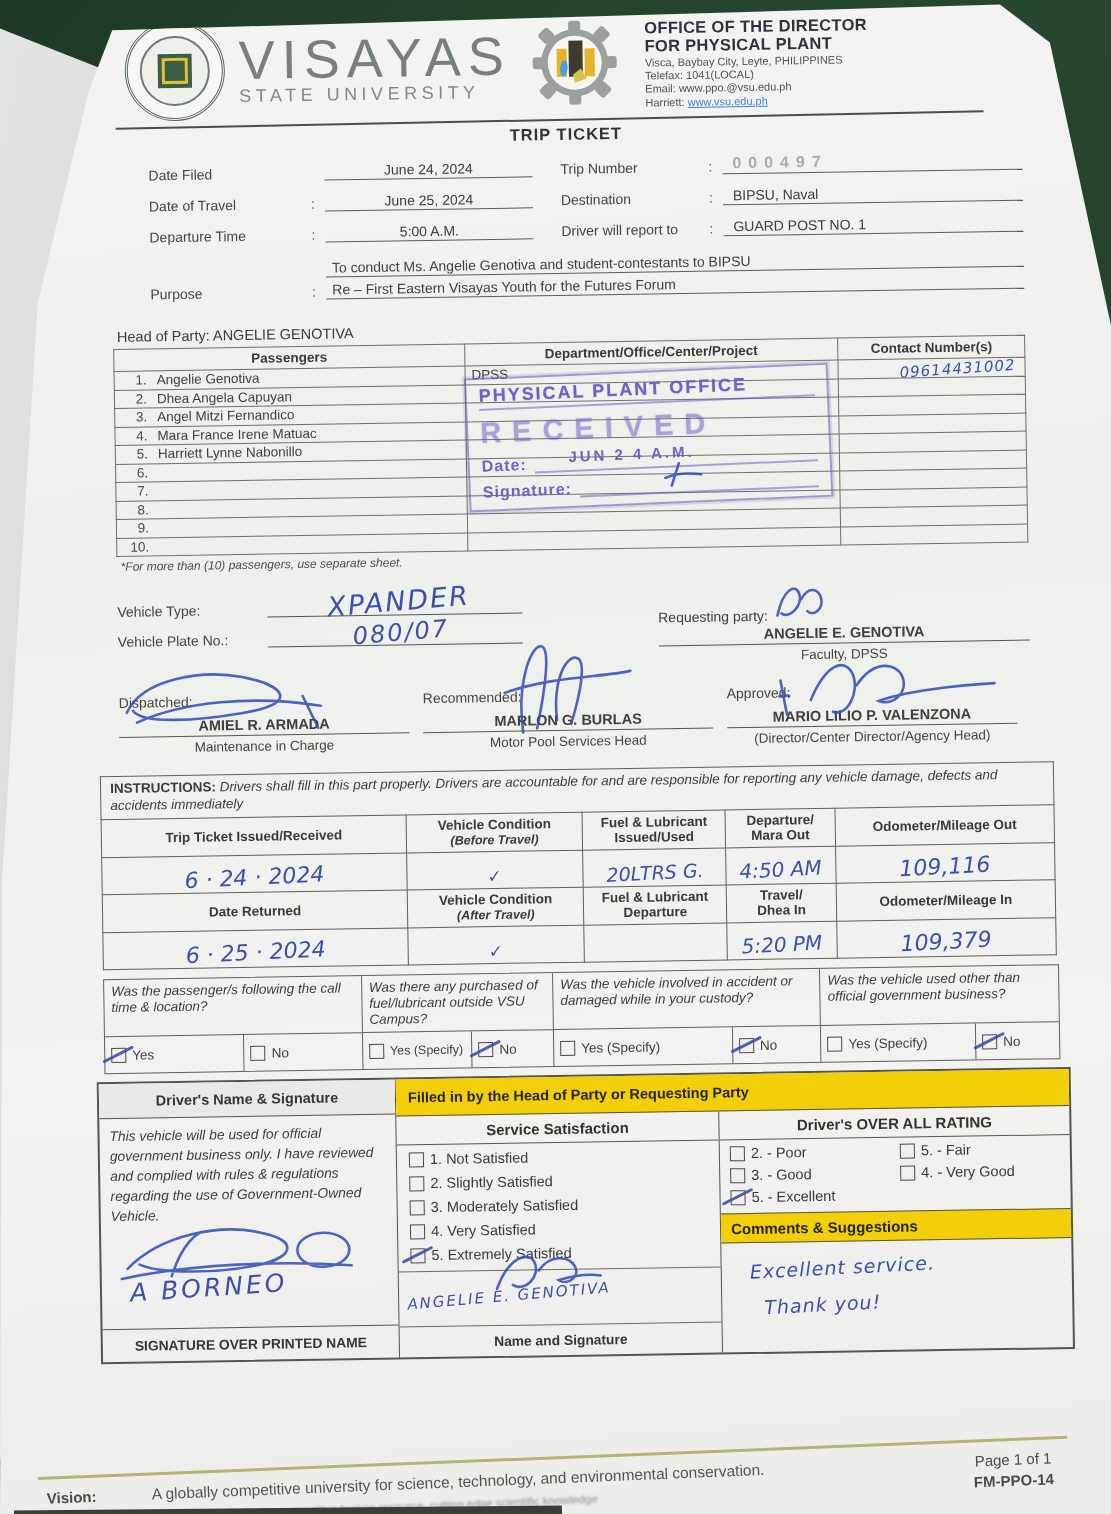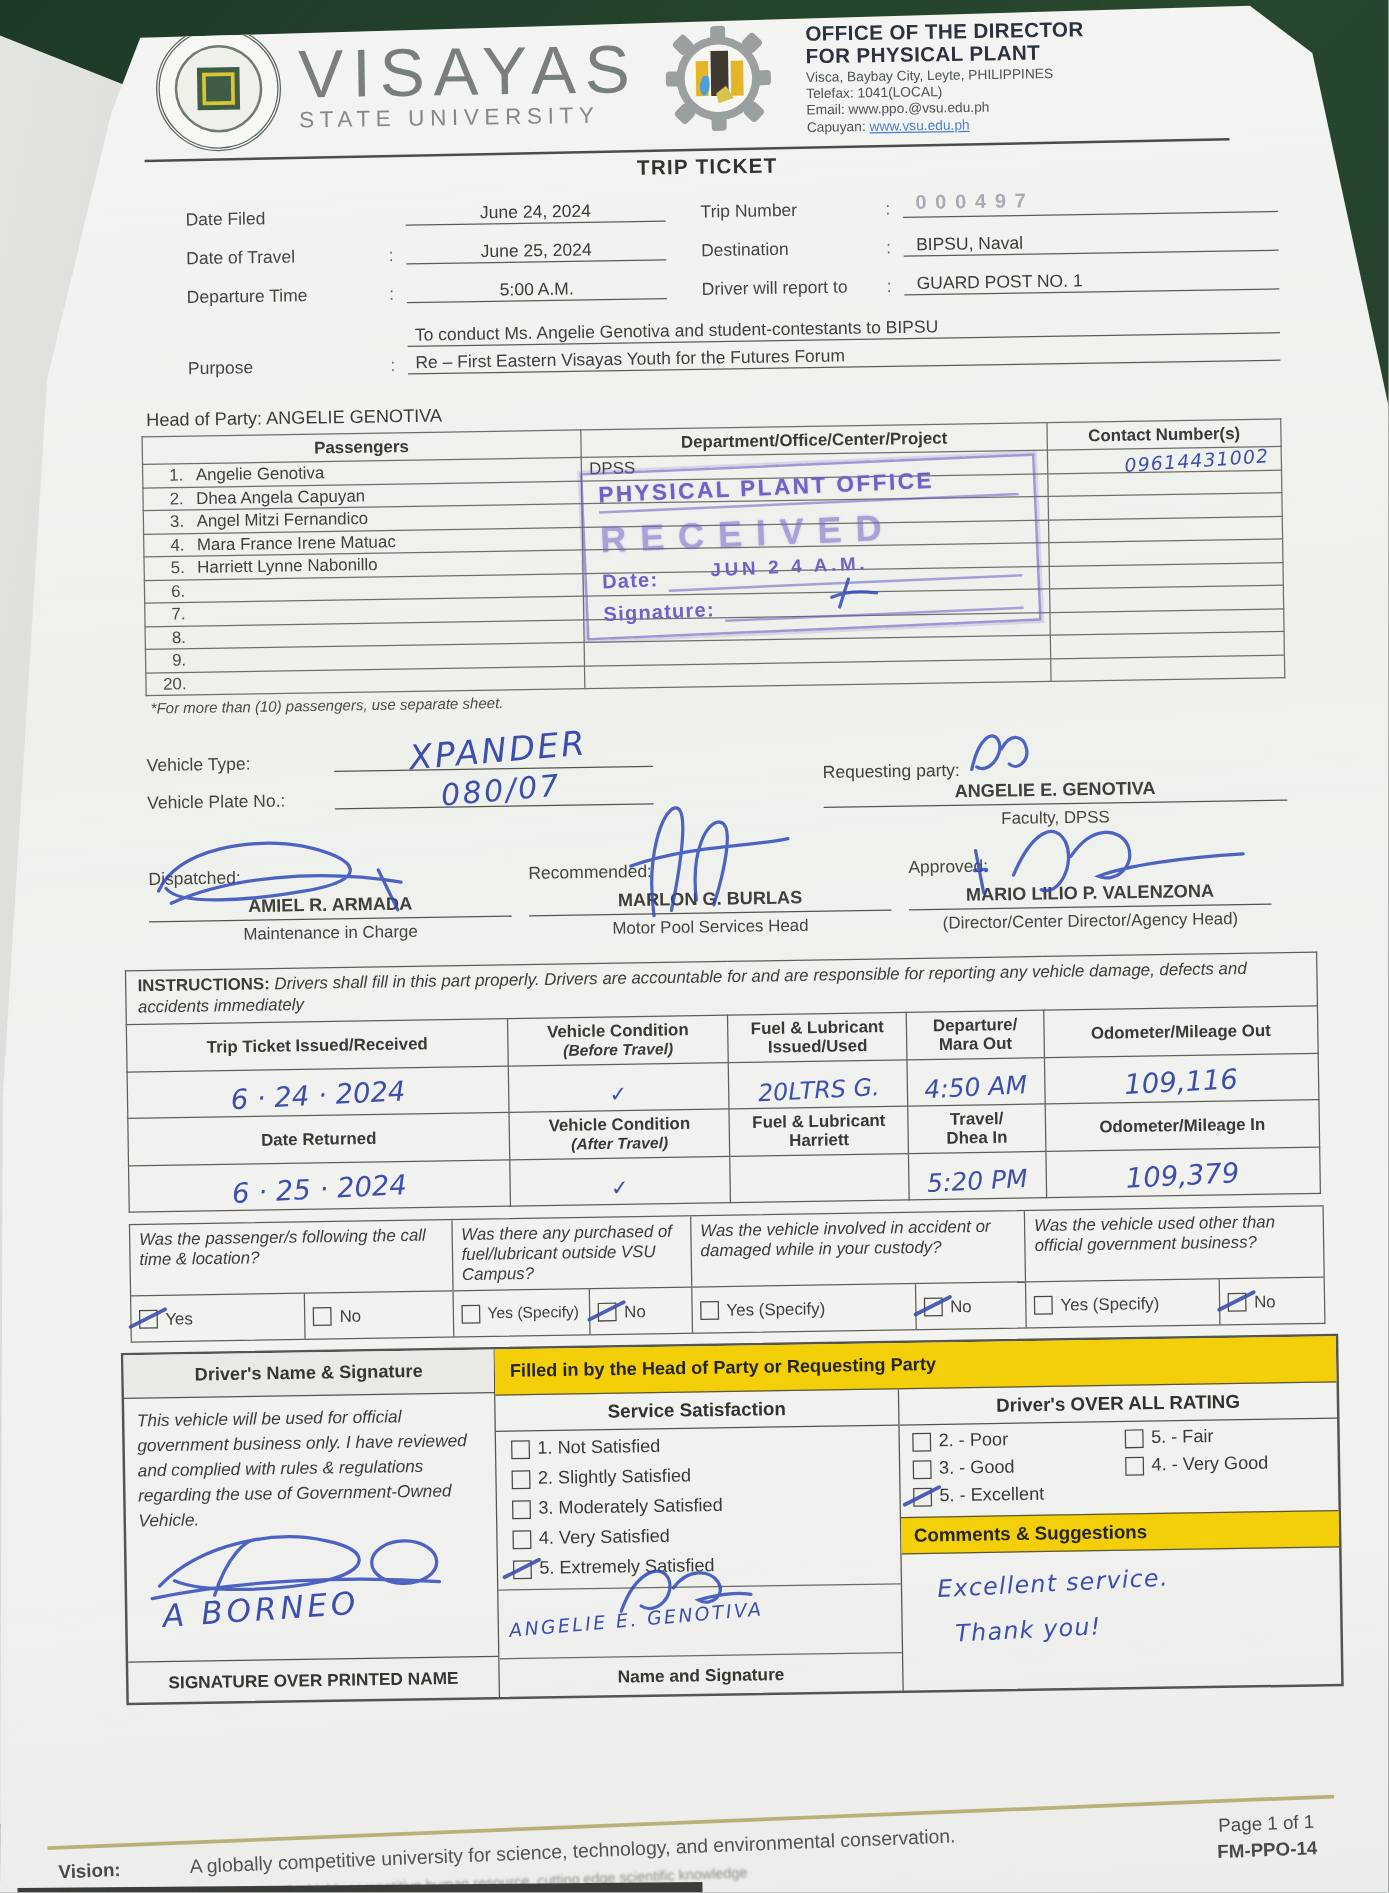--- a/index.html
+++ b/index.html
@@ -188,21 +188,21 @@
             <path d="M34 44 q-6 10 0 16 q7 -3 4 -16z" fill="#4f9fd8"></path>
             <path d="M44 58 l8 -6 6 10 -12 4z" fill="#d8c34a"></path>
           </svg>
         </div>
         <div class="office">
           <div class="t">OFFICE OF THE DIRECTOR</div>
           <div class="t">FOR PHYSICAL PLANT</div>
           <div class="s">Visca, Baybay City, Leyte, PHILIPPINES</div>
           <div class="s">Telefax: 1041(LOCAL)</div>
           <div class="s">Email: www.ppo.@vsu.edu.ph</div>
-          <div class="s"><span>Capuyan:</span> <span class="link">www.vsu.edu.ph</span></div>
+          <div class="s"><span>Harriett:</span> <span class="link">www.vsu.edu.ph</span></div>
         </div>
       </div>
 
       <div class="rule"></div>
       <div class="title">TRIP TICKET</div>
 
       <div class="fields">
         <div class="frow">
           <span class="flabel">Date Filed</span>
           <span class="fcolon"></span>
@@ -285,21 +285,21 @@
                 <td><span class="pnum">8.</span></td>
                 <td></td>
                 <td></td>
               </tr>
           <tr>
                 <td><span class="pnum">9.</span></td>
                 <td></td>
                 <td></td>
               </tr>
           <tr>
-                <td><span class="pnum">20.</span></td>
+                <td><span class="pnum">10.</span></td>
                 <td></td>
                 <td></td>
               </tr>
         </tbody>
           </table>
         <div class="hand contact-hand">09614431002</div>
         <div class="stamp">
           <div class="so">PHYSICAL PLANT OFFICE</div>
           <div class="sr">RECEIVED</div>
           <div class="srow">
@@ -390,21 +390,21 @@
           <tr>
             <td class="ival"><span class="hand">6 · 24 · 2024</span></td>
             <td class="ival"><span class="hand" style="font-size:17px;">✓</span></td>
             <td class="ival"><span class="hand" style="font-size:19px;">20LTRS G.</span></td>
             <td class="ival"><span class="hand" style="font-size:20px;">4:50 AM</span></td>
             <td class="ival"><span class="hand">109,116</span></td>
           </tr>
           <tr>
             <td class="ith">Date Returned</td>
             <td class="ith"><span>Vehicle Condition</span><br><span class="sm">(After Travel)</span></td>
-            <td class="ith"><span>Fuel &amp; Lubricant</span><br><span>Harriett</span></td>
+            <td class="ith"><span>Fuel &amp; Lubricant</span><br><span>Departure</span></td>
             <td class="ith"><span>Travel/</span><br><span>Dhea In</span></td>
             <td class="ith">Odometer/Mileage In</td>
           </tr>
           <tr>
             <td class="ival"><span class="hand">6 · 25 · 2024</span></td>
             <td class="ival"><span class="hand" style="font-size:17px;">✓</span></td>
             <td class="ival"><span class="hand"></span></td>
             <td class="ival"><span class="hand" style="font-size:20px;">5:20 PM</span></td>
             <td class="ival"><span class="hand">109,379</span></td>
           </tr>

